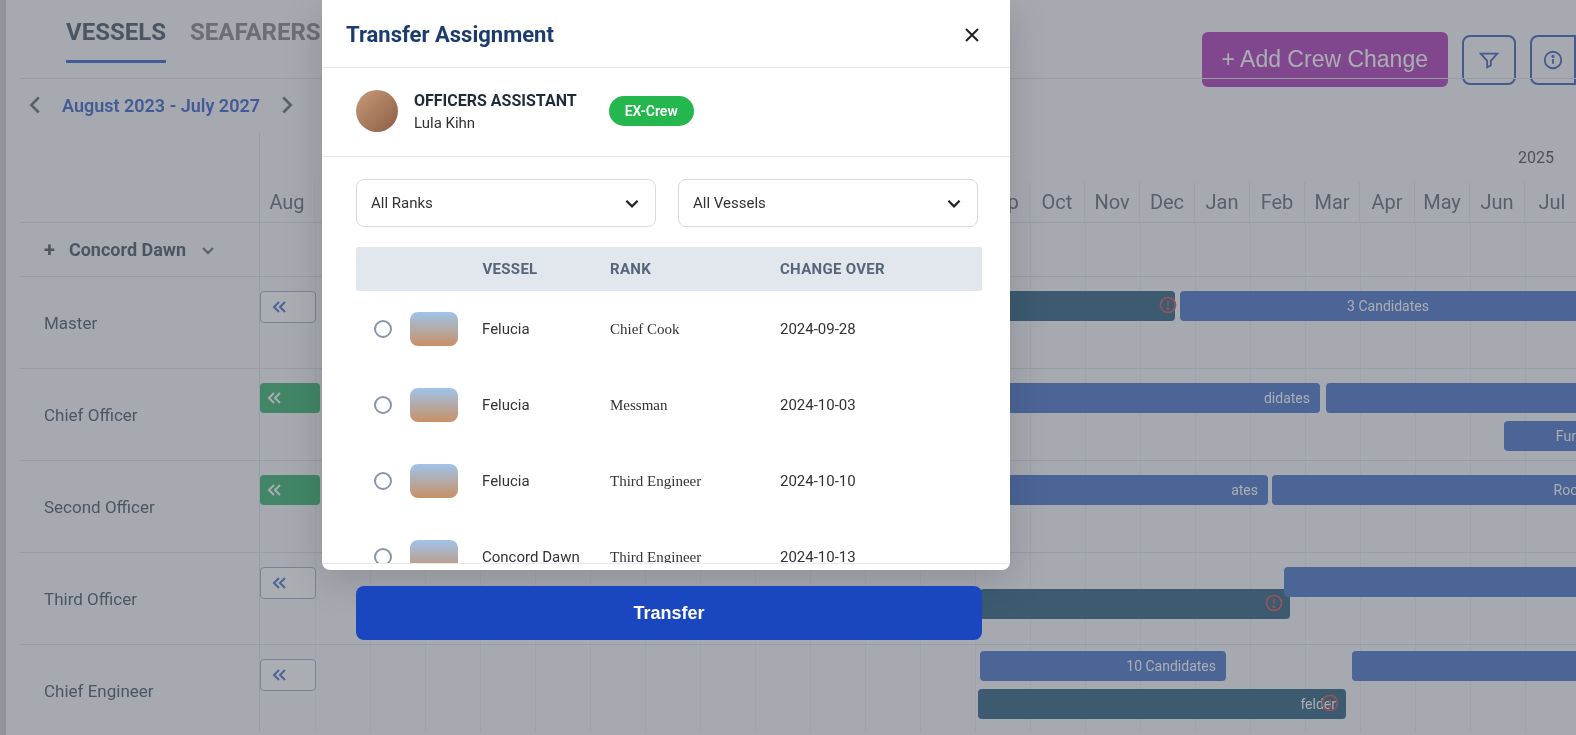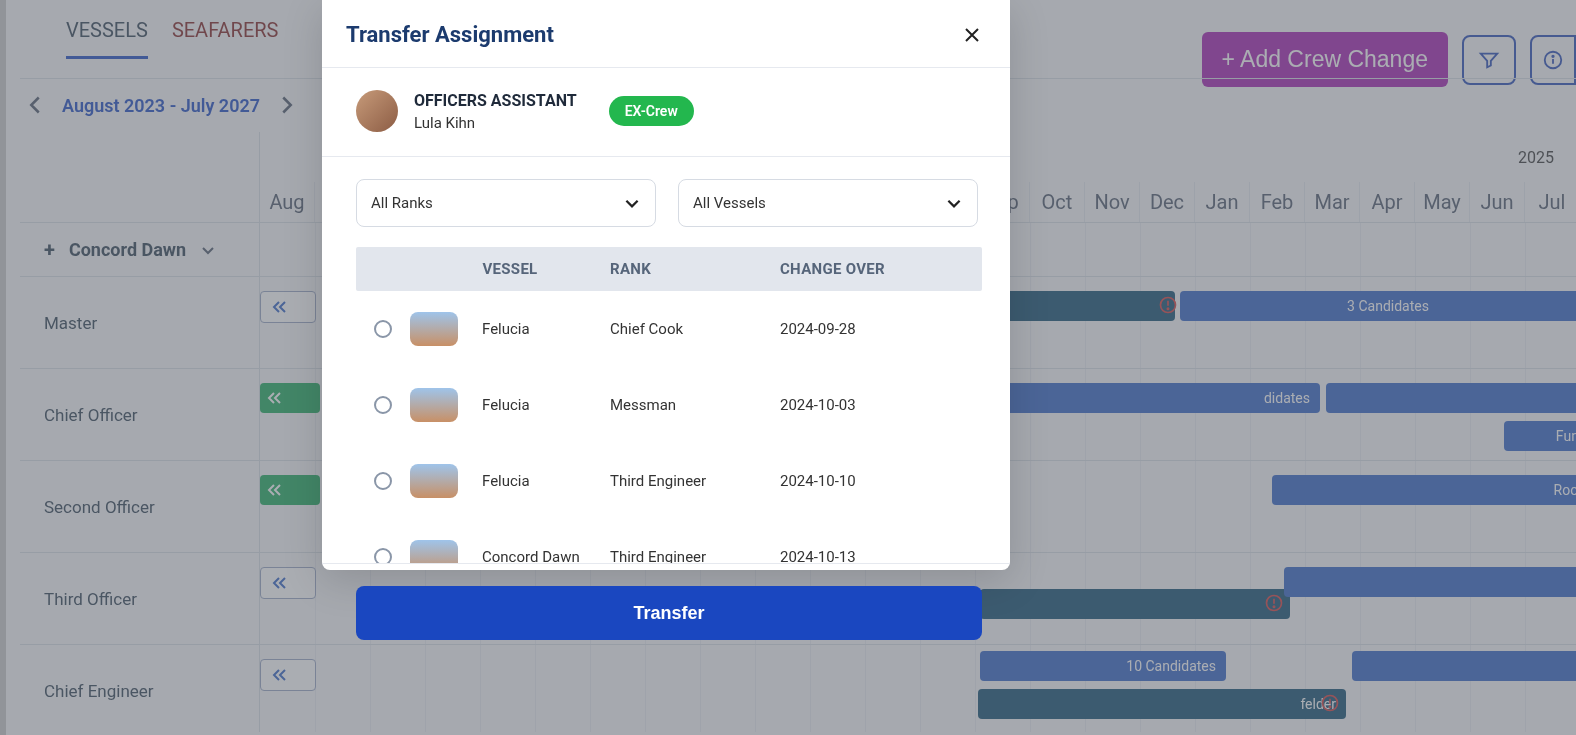--- a/index.html
+++ b/index.html
@@ -1,22 +1,22 @@
 <!DOCTYPE html>
 <html><head>
 <meta charset="utf-8">
 <style>
   * { box-sizing: border-box; margin: 0; padding: 0; }
   html, body { width: 1576px; height: 735px; overflow: hidden; font-family: -apple-system, BlinkMacSystemFont, "Segoe UI", Roboto, Arial, sans-serif; background: #f5f6f8; color: #333; }
   
   .page { position: relative; width: 1576px; height: 735px; }
   .edge { position:absolute; left:0; top:0; width:6px; height:735px; background:#c8c8c8; }
   .topbar { position:absolute; left:20px; top:18px; right:0; height:60px; }
-  .tabs { display:inline-flex; gap:24px; font-size:20px; font-weight:400; margin-left:46px; }
-  .tab { color:#7f1d1d; padding-bottom:14px; }
+  .tabs { display:inline-flex; gap:24px; font-size:24px; font-weight:700; margin-left:46px; }
+  .tab { color:#737373; padding-bottom:14px; }
   .tab.active { color:#2c3e50; border-bottom:3px solid #1a47c0; }
   .top-actions { position:absolute; right:0; top:14px; display:flex; gap:14px; align-items:center; }
   .btn-primary { background:#a21caf; color:#fff; border:none; font-size:23px; font-weight:500; padding:14px 20px; border-radius:6px; }
   .icon-btn { width:54px; height:50px; border:2px solid #2347b3; border-radius:8px; display:flex; align-items:center; justify-content:center; background:transparent; }
   .daterange-row { position:absolute; left:22px; top:92px; display:flex; align-items:center; gap:14px; }
   .nav-arrow { width:26px; height:26px; display:flex; align-items:center; justify-content:center; color:#4a5568; }
   .daterange { color:#1a47c0; font-weight:600; font-size:18px; }
   .divider { position:absolute; left:20px; right:0; top:78px; height:1px; background:#d6dbe3; }
 
   
@@ -69,21 +69,21 @@
   .th.vessel { width:200px; }
   .th.rank { width:170px; }
   .th.date { flex:1; }
   .tbody { height:272px; overflow-y: scroll; }
   .row { height:76px; display:flex; align-items:center; font-size:15px; color:#333; }
   .td { }
   .td.radio { width:54px; display:flex; justify-content:center; }
   .radio-circle { width:18px; height:18px; border:2px solid #8a96a8; border-radius:50%; }
   .td.vessel { width:200px; display:flex; align-items:center; gap:24px; }
   .vimg { width:48px; height:34px; border-radius:8px; background:linear-gradient(180deg,#9fc4ea,#c89066); flex:0 0 auto; }
-  .td.rank { width:170px; }
+  .td.rank { width:170px;font-family:Liberation Serif, serif; }
   .td.date { flex:1; }
   .modal-foot { margin-top:auto; padding:22px 28px 10px 34px; border-top:1px solid #e6e9ef; }
   .transfer-btn { width:100%; height:54px; border:none; border-radius:8px; background:#1a47c0; color:#fff; font-size:18px; font-weight:600; }
   .tbody::-webkit-scrollbar { width:16px; }
   .tbody::-webkit-scrollbar-track { background:#ededef; }
   .tbody::-webkit-scrollbar-thumb { background:#bcbcbf; }
 
   svg { display:block; }
 </style>
 </head>
@@ -242,20 +242,23 @@
 
     <div class="body-row" style="top:328px;">
       <div class="row-label">Second Officer</div>
       <div class="lanes">
         <div class="bar-arrow" style="left:0px; top:14px;">
           <svg width="18" height="16" viewBox="0 0 18 16" fill="none" stroke="#fff" stroke-width="2">
               <path d="M8 3 3 8l5 5"></path>
               <path d="M14 3 9 8l5 5"></path>
             </svg>
         </div>
+        <div class="bar blue" style="left:720px; width:288px; top:14px;">
+            <span style="margin-left:auto">ates</span>
+          </div>
         <div class="bar blue" style="left:1012px; width:324px; top:14px; justify-content:flex-end;">Roob</div>
       </div>
     </div>
 
     <div class="body-row" style="top:420px;">
       <div class="row-label">Third Officer</div>
       <div class="lanes">
         <div class="bar outline" style="left:0px; width:56px; top:14px; height:32px;">
           <svg width="18" height="16" viewBox="0 0 18 16" fill="none" stroke="#2d5fc4" stroke-width="2">
               <path d="M8 3 3 8l5 5"></path>

